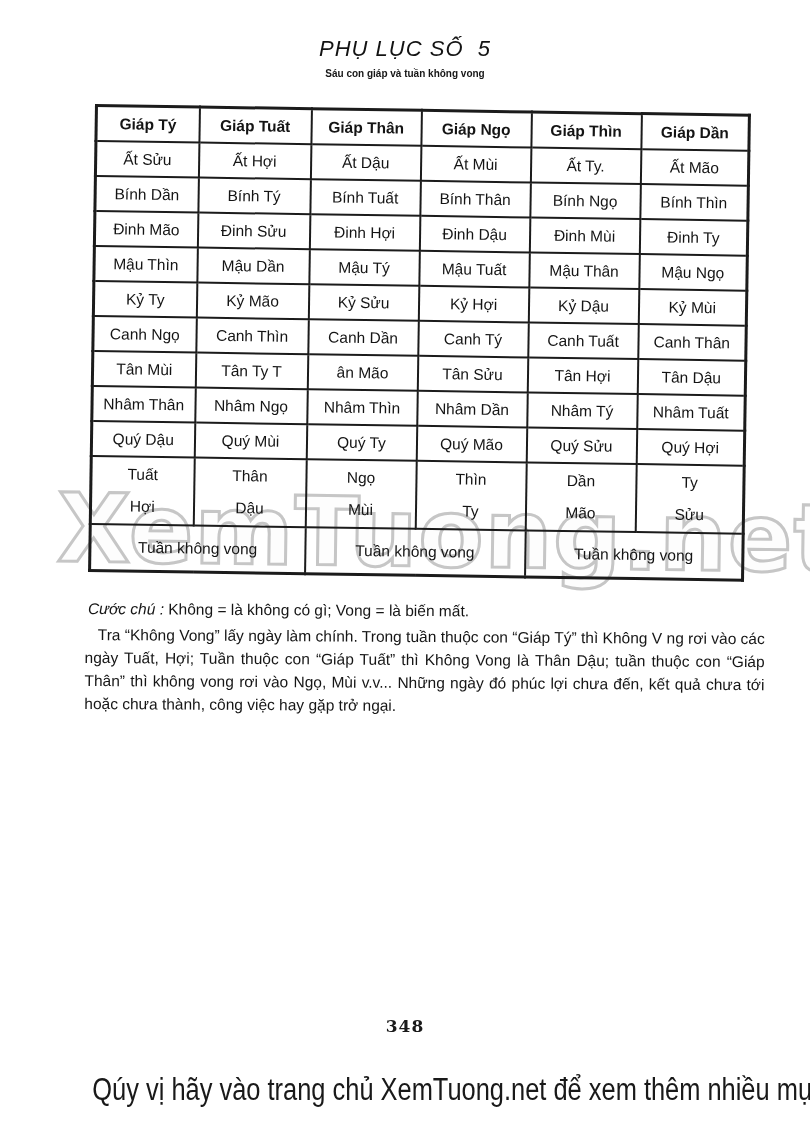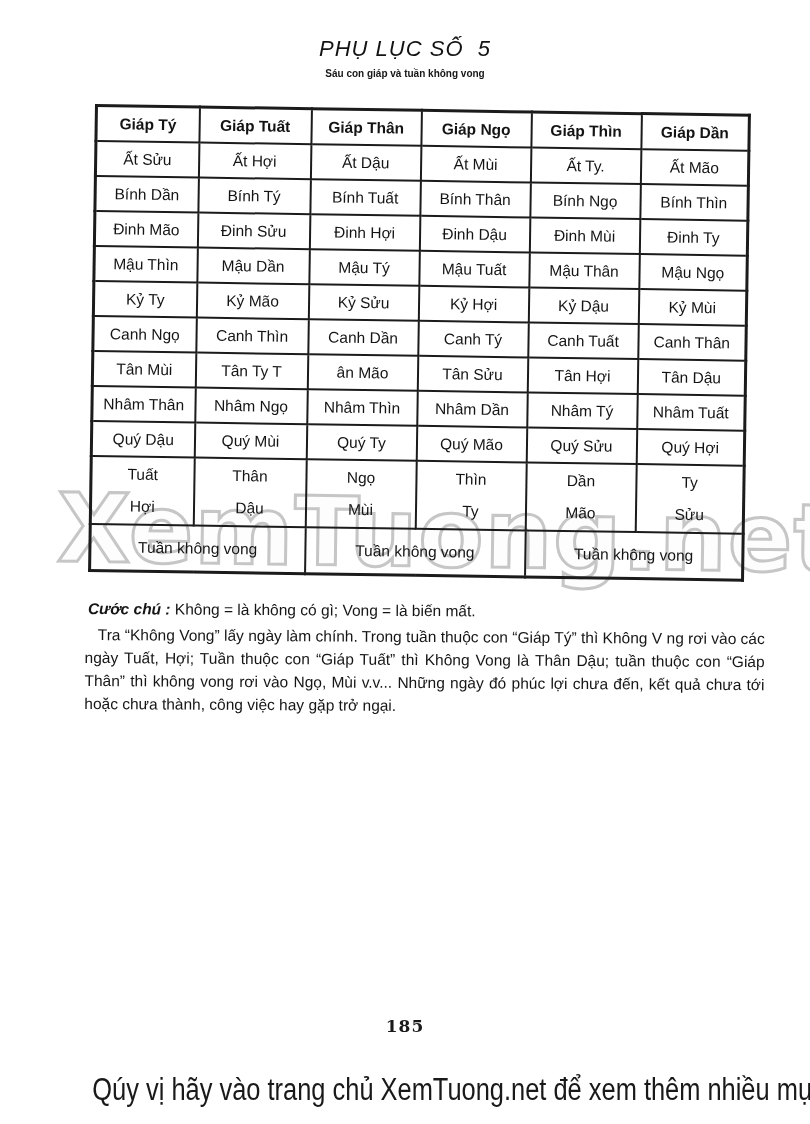--- a/index.html
+++ b/index.html
@@ -41,21 +41,21 @@
   td.double{height:66px;}
   td.double .cell-top{height:33px;line-height:34px;}
   td.double .cell-bottom{height:33px;line-height:32px;}
   td.void{height:44px;font-size:15.5px;}
   .footnote{
     position:absolute;left:85px;top:600px;width:680px;z-index:1;
     font-size:15.5px;color:#151515;
     transform:rotate(0.35deg);transform-origin:0 0;
   }
   .footnote-line{margin:0 0 5px 3px;}
-  .footnote-label{font-weight:bold;font-style:italic;}
+  .footnote-label{font-weight:normal;font-style:italic;}
   .footnote-paragraph{
     margin:0;text-align:justify;text-indent:13px;line-height:23px;
   }
   .page-number{
     position:absolute;top:1016px;left:0;width:100%;text-align:center;
     font-family:"DejaVu Serif",serif;font-weight:bold;font-size:17px;
     letter-spacing:1px;color:#1a1a1a;
   }
   .site-footer{
     position:absolute;top:1072px;left:0;width:100%;text-align:center;
@@ -202,17 +202,17 @@
   </table>
 </div>
 
 <div class="footnote">
   <p class="footnote-line">
     <span class="footnote-label">Cước chú :</span><span> Không = là không có gì; Vong = là biến mất.</span>
   </p>
   <p class="footnote-paragraph">Tra “Không Vong” lấy ngày làm chính. Trong tuần thuộc con “Giáp Tý” thì Không V ng rơi vào các ngày Tuất, Hợi; Tuần thuộc con “Giáp Tuất” thì Không Vong là Thân Dậu; tuần thuộc con “Giáp Thân” thì không vong rơi vào Ngọ, Mùi v.v... Những ngày đó phúc lợi chưa đến, kết quả chưa tới hoặc chưa thành, công việc hay gặp trở ngại.</p>
 </div>
 
-<div class="page-number">185</div>
+<div class="page-number">348</div>
 
 <div class="site-footer">
   <span class="squeeze"><span>Qúy vị hãy vào trang chủ </span><span>XemTuong.net</span><span> để xem thêm nhiều mục hay khác</span></span>
 </div>
 
 </body></html>

